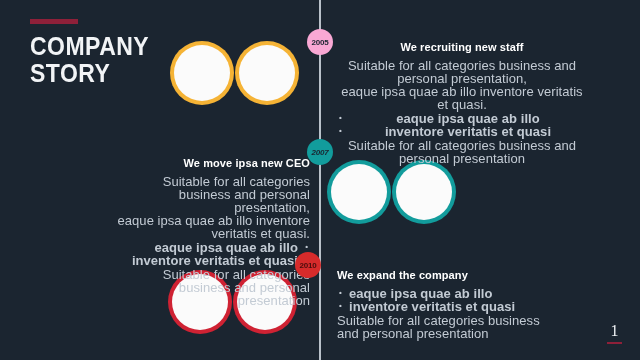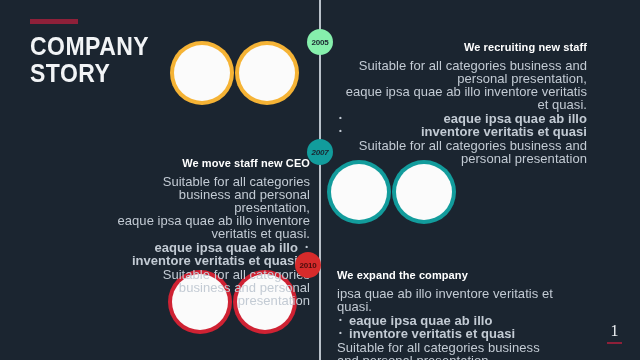--- a/index.html
+++ b/index.html
@@ -41,21 +41,21 @@
     width:26px; height:26px;
     border-radius:50%;
     display:flex; align-items:center; justify-content:center;
     font-family:"Liberation Sans Narrow","Liberation Sans", sans-serif;
     font-weight:bold;
     font-size:8px;
     letter-spacing:-.2px;
     color:#1b2530;
     z-index:5;
   }
-  .badge-1 { left:307px; top:29px;  background:#86efac; }
+  .badge-1 { left:307px; top:29px;  background:#f9a8d4; }
   .badge-2 { left:307px; top:139px; background:#16worth;font-style:italic; }
   .badge-2 { background:#129c9c; }
   .badge-3 { left:295px; top:252px; background:#d62b2b; color:#4a0d0d; }
 
   
   .circle-pair { position:absolute; display:flex; gap:9px; }
   .circle {
     width:56px; height:56px;
     border-radius:50%;
     background:#fbfbfb;
@@ -92,21 +92,21 @@
     position:absolute; left:2px; top:-1px;
     color:#c3cbd4; font-size:8px;
   }
   .bullets-right li { padding-right:12px; }
   .bullets-right li::after {
     content:"\2022";
     position:absolute; right:2px; top:-1px;
     color:#c3cbd4; font-size:8px;
   }
 
-  .block-1 { left:337px; top:41px; width:250px; text-align:right; }
+  .block-1 { left:337px; top:41px; width:250px; text-align:center; }
   .block-2 { left:110px; top:157px; width:200px; text-align:right; }
   .block-3 { left:337px; top:269px; width:225px; text-align:left; }
 
   
   .page-num { position:absolute; right:18px; bottom:16px; text-align:center; }
   .page-num .num {
     font-family:"Liberation Serif", serif;
     font-size:16px;
     color:#eef1f4;
     line-height:16px;
@@ -148,33 +148,32 @@
     <p>Suitable for all categories business and personal presentation,</p>
     <p>eaque ipsa quae ab illo inventore veritatis et quasi.</p>
     <ul class="bullets-left">
       <li>eaque ipsa quae ab illo</li>
       <li>inventore veritatis et quasi</li>
     </ul>
     <p>Suitable for all categories business and personal presentation</p>
   </div>
 
   <div class="tblock block-2">
-    <h3>We move staff new CEO</h3>
+    <h3>We move ipsa new CEO</h3>
     <p>Suitable for all categories business and personal presentation,</p>
     <p>eaque ipsa quae ab illo inventore veritatis et quasi.</p>
     <ul class="bullets-right">
       <li>eaque ipsa quae ab illo</li>
       <li>inventore veritatis et quasi</li>
     </ul>
     <p>Suitable for all categories business and personal presentation</p>
   </div>
 
   <div class="tblock block-3">
     <h3>We expand the company</h3>
-    <p>ipsa quae ab illo inventore veritatis et quasi.</p>
     <ul class="bullets-left">
       <li>eaque ipsa quae ab illo</li>
       <li>inventore veritatis et quasi</li>
     </ul>
     <p>Suitable for all categories business and personal presentation</p>
   </div>
 
   <div class="page-num">
     <div class="num">1</div>
     <div class="underline"></div>

